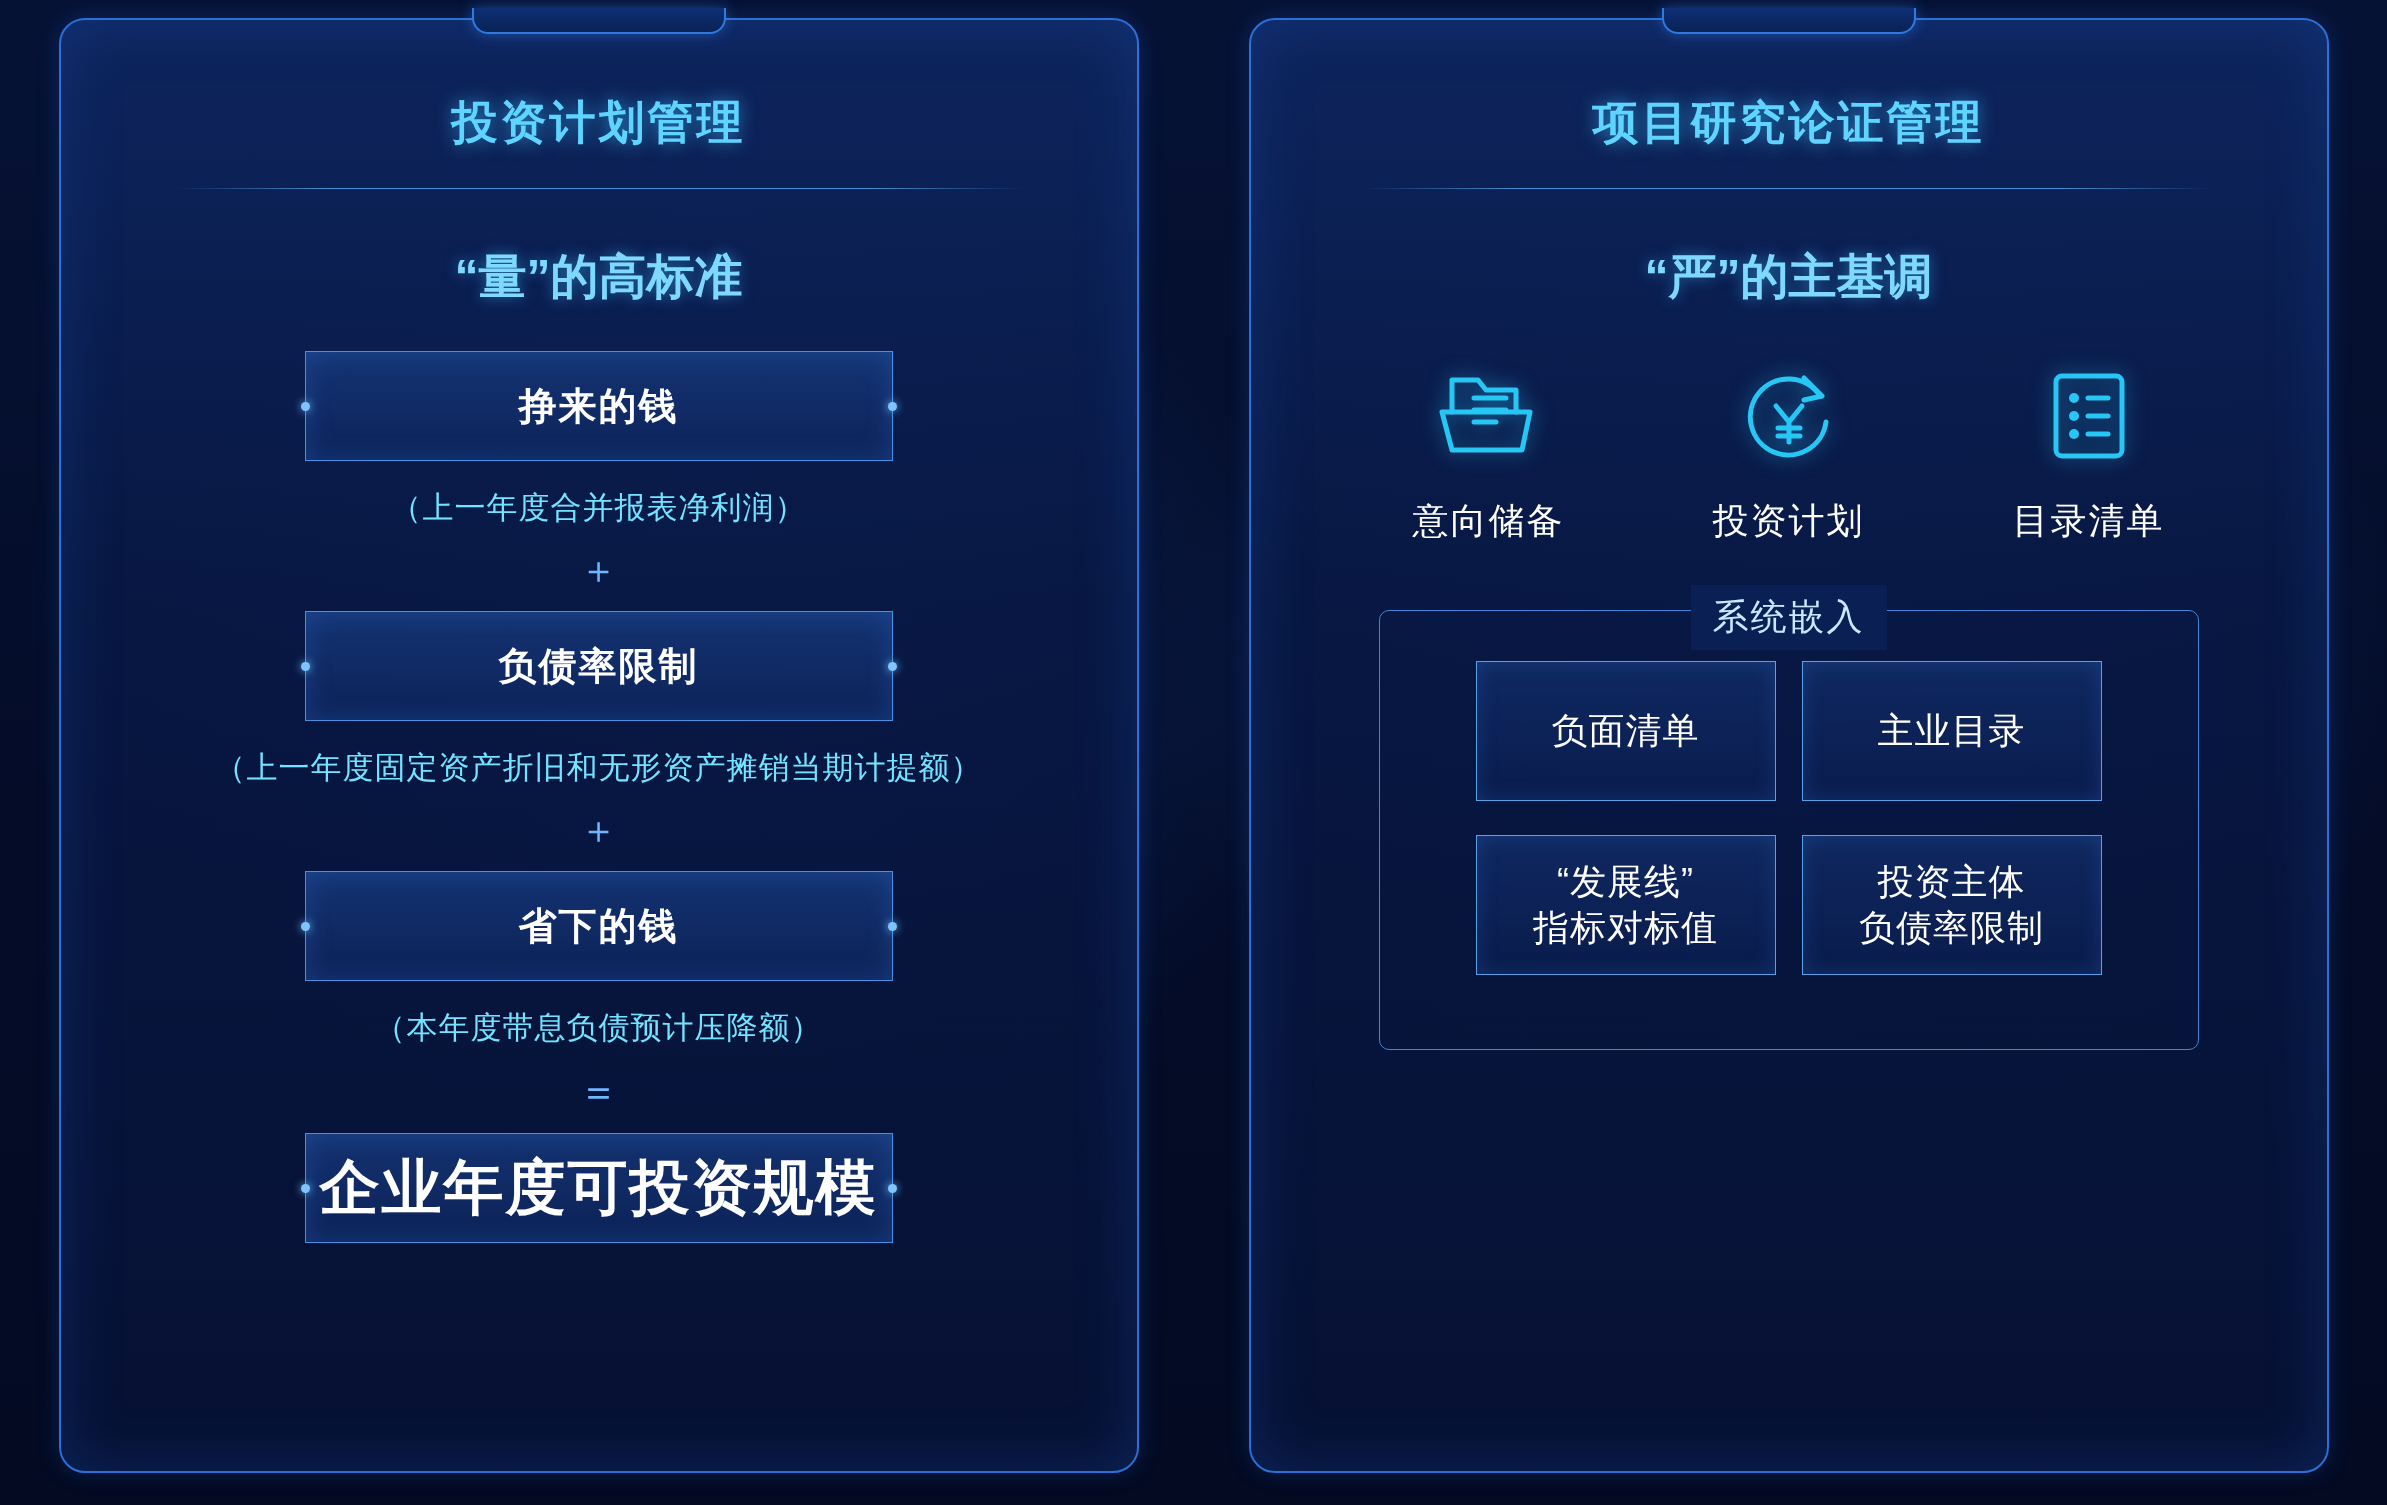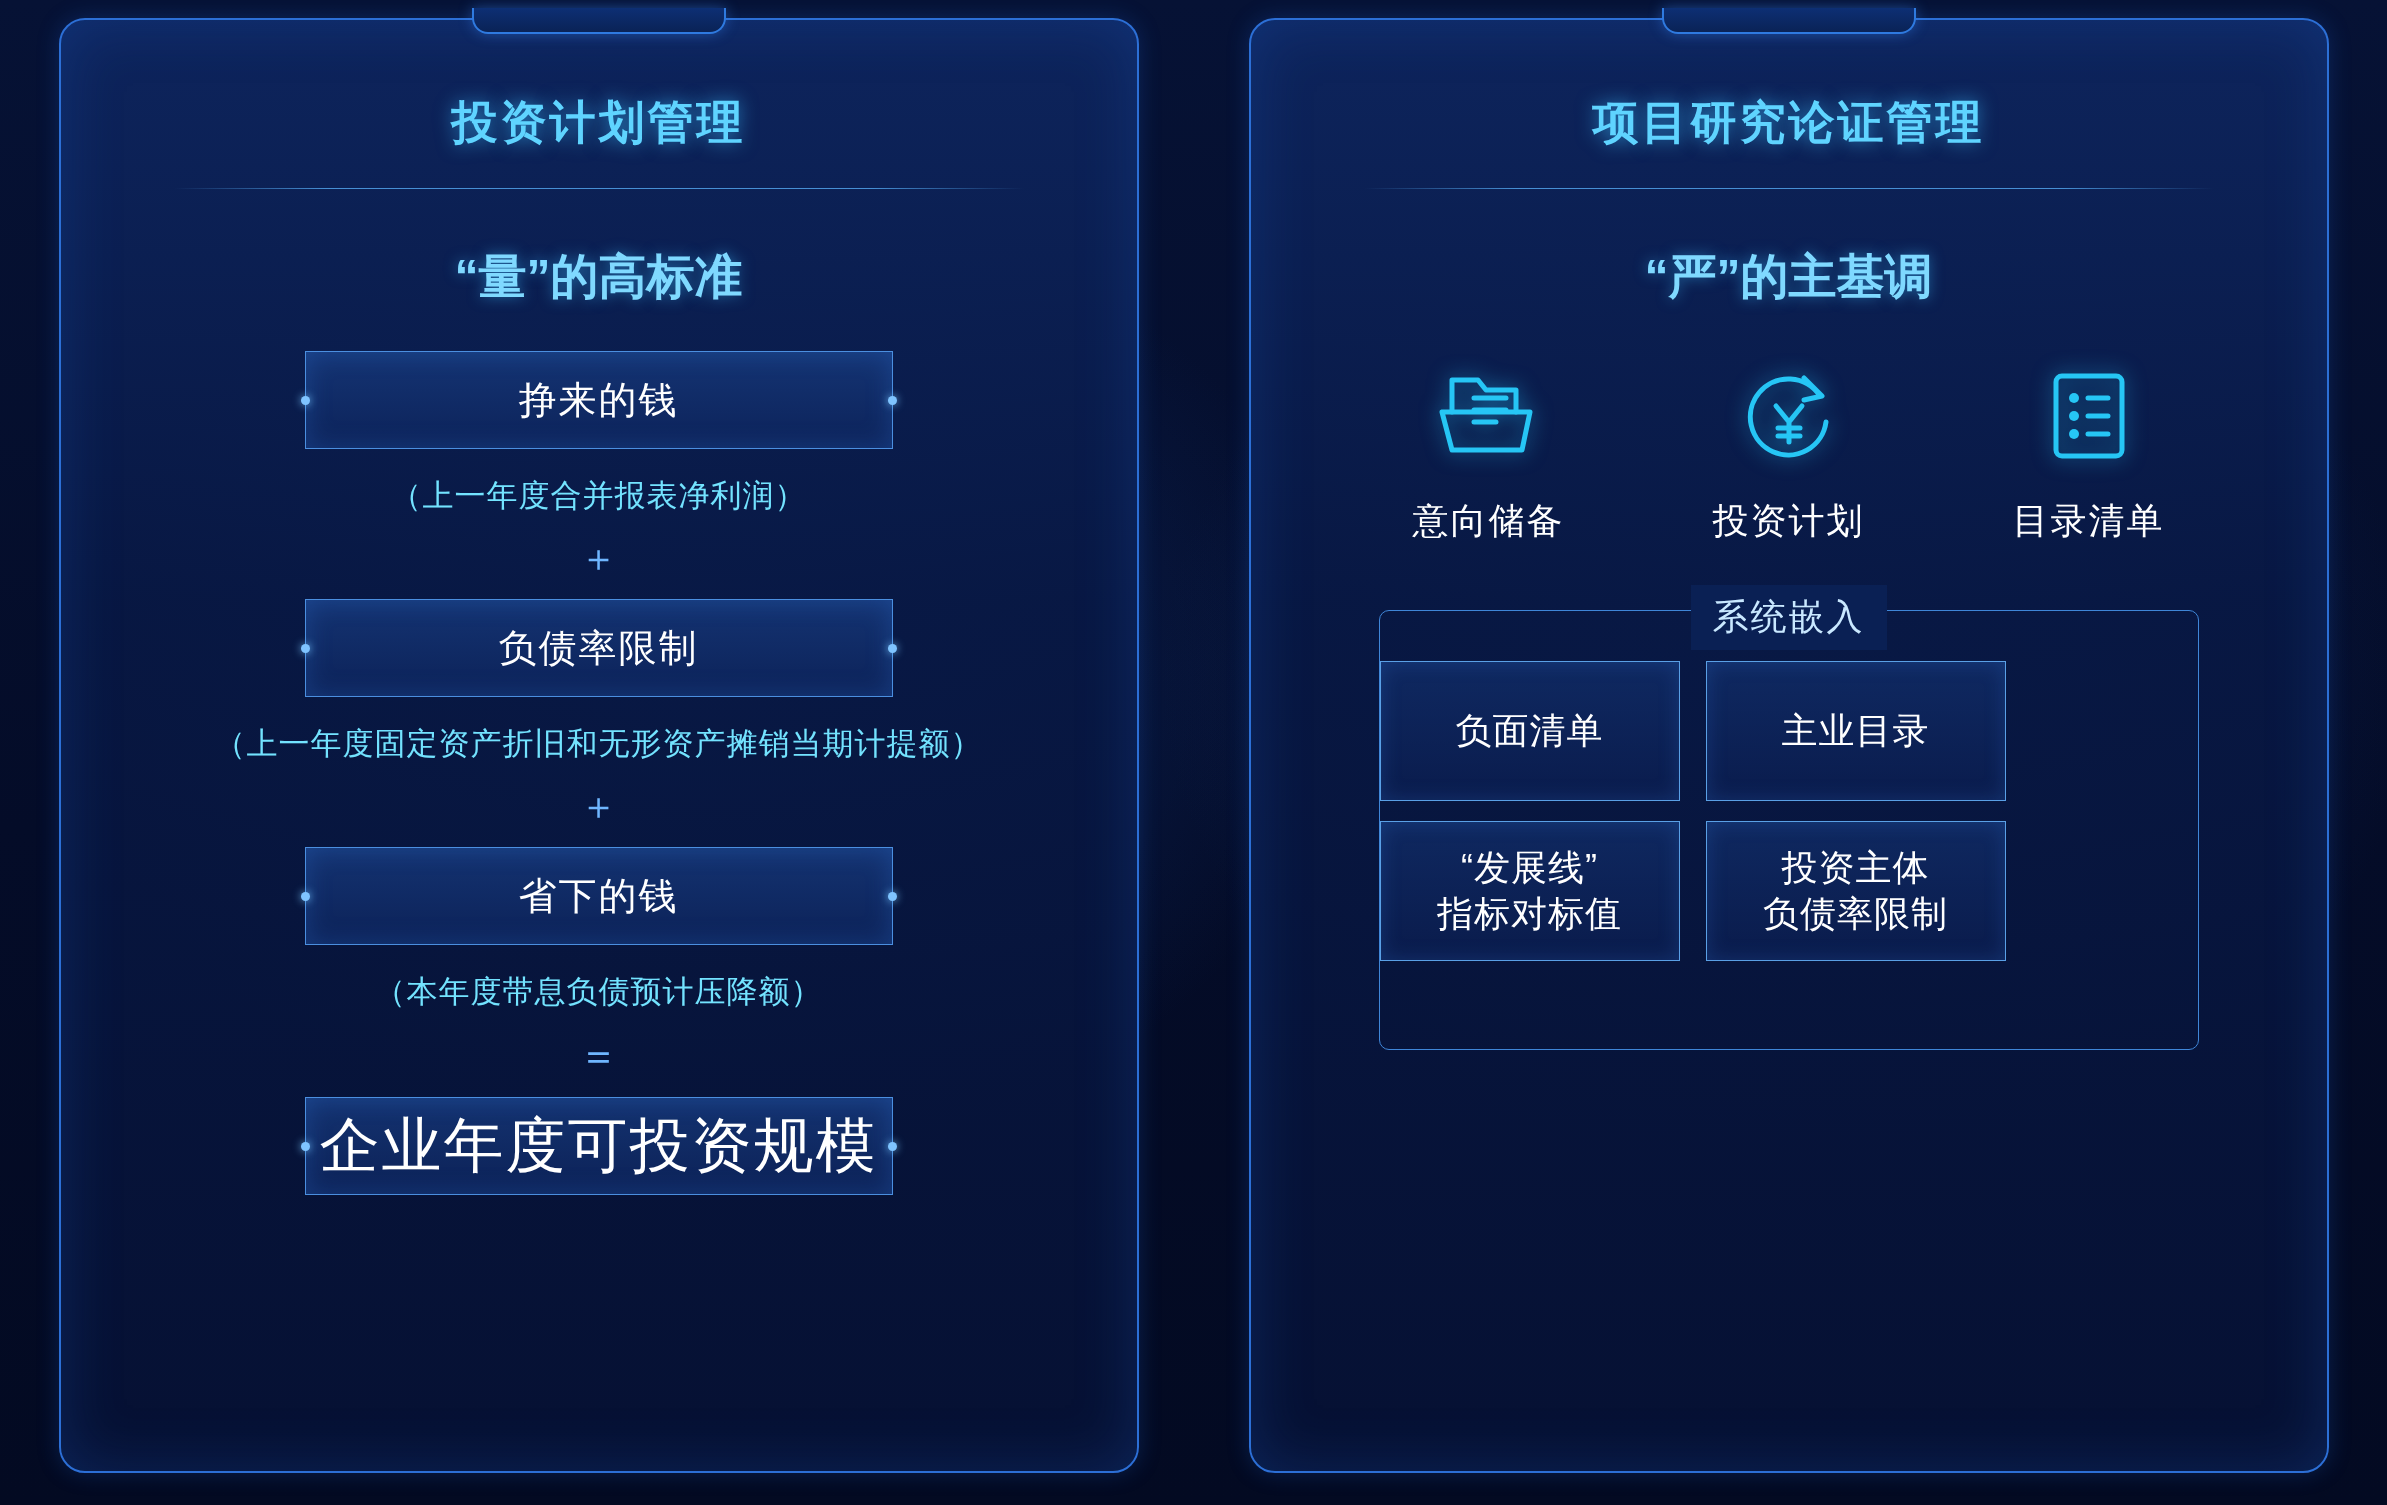--- a/index.html
+++ b/index.html
@@ -84,31 +84,32 @@
   
   .formula {
     margin-top: 42px;
     display: flex;
     flex-direction: column;
     align-items: center;
   }
   .chip {
     position: relative;
     width: 588px;
-    height: 98px;
+    height: 110px;
     display: flex;
     align-items: center;
     justify-content: center;
     border: 1px solid #4b8fe0;
     background: linear-gradient(180deg, rgba(22,56,122,0.85) 0%, rgba(13,36,92,0.85) 100%);
     box-shadow: inset 0 0 26px rgba(50,120,220,0.3);
     font-size: 38px;
     color: #ffffff;
     letter-spacing: 2px;
     box-sizing: border-box;
+    font-weight: bold;
   }
   .chip.big {
     font-size: 60px;
   }
   .chip::before,
   .chip::after {
     content: "";
     position: absolute;
     top: 50%;
     width: 9px;
@@ -195,22 +196,22 @@
     letter-spacing: 2px;
     white-space: nowrap;
   }
   .embed-grid {
     position: absolute;
     top: 50px;
     left: 0;
     right: 0;
     display: flex;
     flex-wrap: wrap;
-    justify-content: flex-start;
-    gap: 20px 26px;
+    justify-content: center;
+    gap: 34px 26px;
   }
   .embed-item {
     width: 300px;
     height: 140px;
     border: 1px solid #5aa0e6;
     background: linear-gradient(180deg, rgba(18,48,110,0.7) 0%, rgba(11,30,82,0.7) 100%);
     box-shadow: inset 0 0 20px rgba(50,120,220,0.25);
     display: flex;
     flex-direction: column;
     align-items: center;

